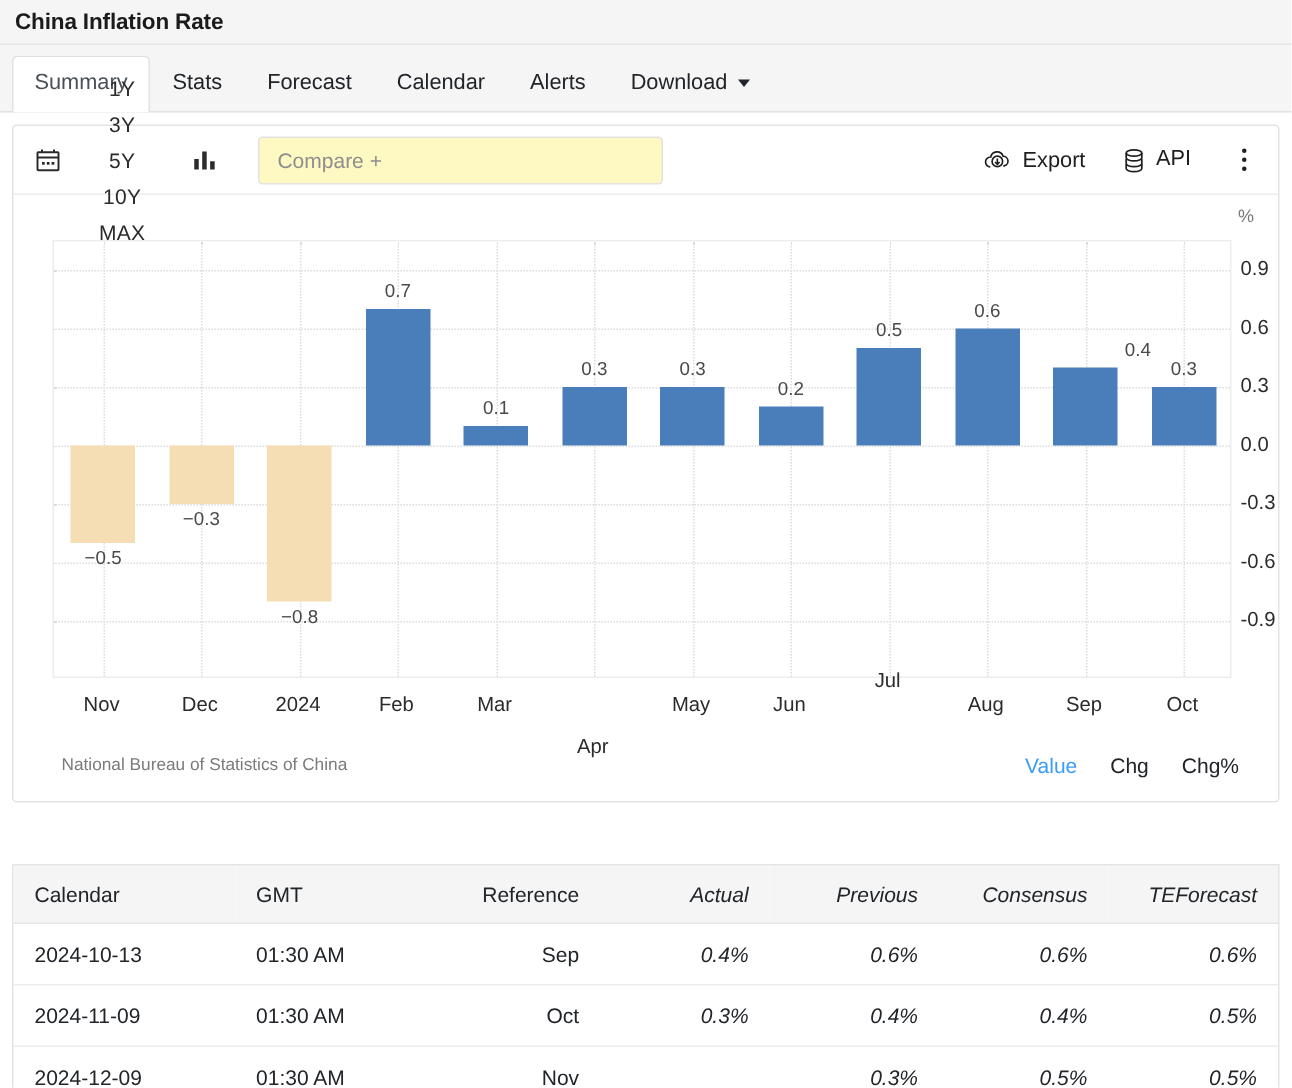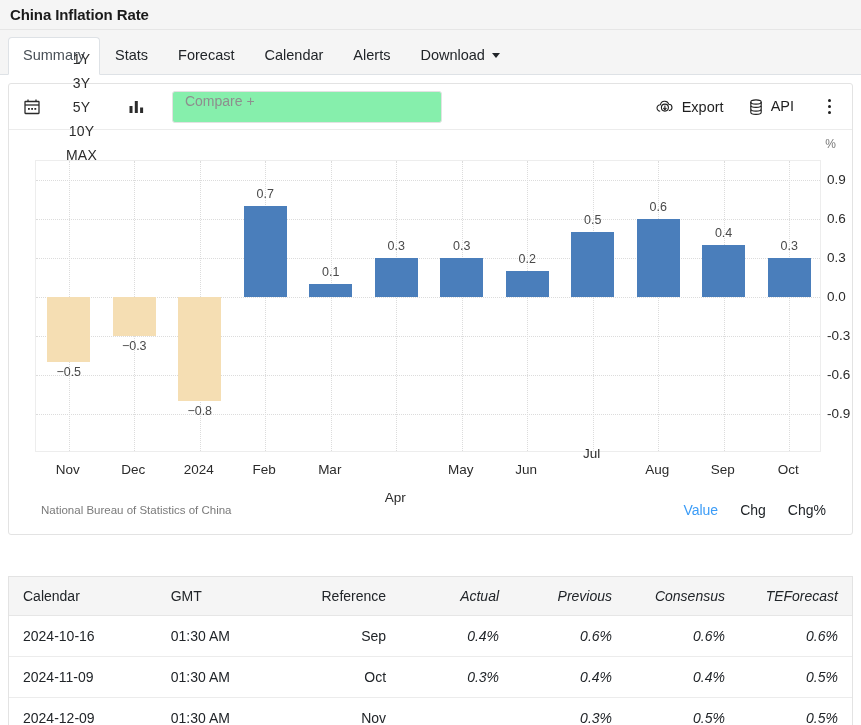--- a/index.html
+++ b/index.html
@@ -94,23 +94,23 @@
     padding: 4px 9px;
     cursor: pointer;
     letter-spacing: 0.2px;
   }
   .compare-box {
     flex: 0 0 270px;
     margin-left: 18px;
     height: 32px;
     border: 1px solid #e2e2e2;
     border-radius: 3px;
-    background: #86efac;
-    display: flex;
-    align-items: flex-start;
+    background: #fef9c3;
+    display: flex;
+    align-items: center;
     padding: 0 10px;
   }
   .compare-box input {
     border: none; outline: none;
     width: 100%;
     font-size: 14px;
     font-family: "Liberation Sans", sans-serif;
     color: #555;
     background: transparent;
   }
@@ -384,21 +384,21 @@
         <div class="bar-label" style="left: 338.635px; width: 43.23px; top: 78.3333px;">0.3</div>
         <div class="bar bar-pos" style="left: 404.135px; width: 43.23px; top: 97.3333px; height: 38.9333px;"></div>
         <div class="bar-label" style="left: 404.135px; width: 43.23px; top: 78.3333px;">0.3</div>
         <div class="bar bar-pos" style="left: 469.635px; width: 43.23px; top: 110.311px; height: 25.9556px;"></div>
         <div class="bar-label" style="left: 469.635px; width: 43.23px; top: 91.3111px;">0.2</div>
         <div class="bar bar-pos" style="left: 535.135px; width: 43.23px; top: 71.3778px; height: 64.8889px;"></div>
         <div class="bar-label" style="left: 535.135px; width: 43.23px; top: 52.3778px;">0.5</div>
         <div class="bar bar-pos" style="left: 600.635px; width: 43.23px; top: 58.4px; height: 77.8667px;"></div>
         <div class="bar-label" style="left: 600.635px; width: 43.23px; top: 39.4px;">0.6</div>
         <div class="bar bar-pos" style="left: 666.135px; width: 43.23px; top: 84.3556px; height: 51.9111px;"></div>
-        <div class="bar-label" style="left: 666px; width: 43.23px; top: 65.3556px;">0.4</div>
+        <div class="bar-label" style="left: 701px; width: 43.23px; top: 65.3556px;">0.4</div>
         <div class="bar bar-pos" style="left: 731.635px; width: 43.23px; top: 97.3333px; height: 38.9333px;"></div>
         <div class="bar-label" style="left: 731.635px; width: 43.23px; top: 78.3333px;">0.3</div>
       </div>
     <div id="yticks">
         <div class="ytick" style="top: 49.4667px;">0.9</div>
         <div class="ytick" style="top: 88.4px;">0.6</div>
         <div class="ytick" style="top: 127.333px;">0.3</div>
         <div class="ytick" style="top: 166.267px;">0.0</div>
         <div class="ytick" style="top: 205.2px;">-0.3</div>
         <div class="ytick" style="top: 244.133px;">-0.6</div>
@@ -438,21 +438,21 @@
           <th class="left col-gmt">GMT</th>
           <th class="col-ref">Reference</th>
           <th class="col-num">Actual</th>
           <th class="col-num">Previous</th>
           <th class="col-num">Consensus</th>
           <th class="col-num">TEForecast</th>
         </tr>
     </thead>
     <tbody id="tbody">
         <tr>
-          <td class="left col-cal">2024-10-16</td>
+          <td class="left col-cal">2024-10-13</td>
           <td class="left col-gmt">01:30 AM</td>
           <td class="col-ref">Sep</td>
           <td class="col-num">0.4%</td>
           <td class="col-num">0.6%</td>
           <td class="col-num">0.6%</td>
           <td class="col-num">0.6%</td>
         </tr>
         <tr>
           <td class="left col-cal">2024-11-09</td>
           <td class="left col-gmt">01:30 AM</td>

